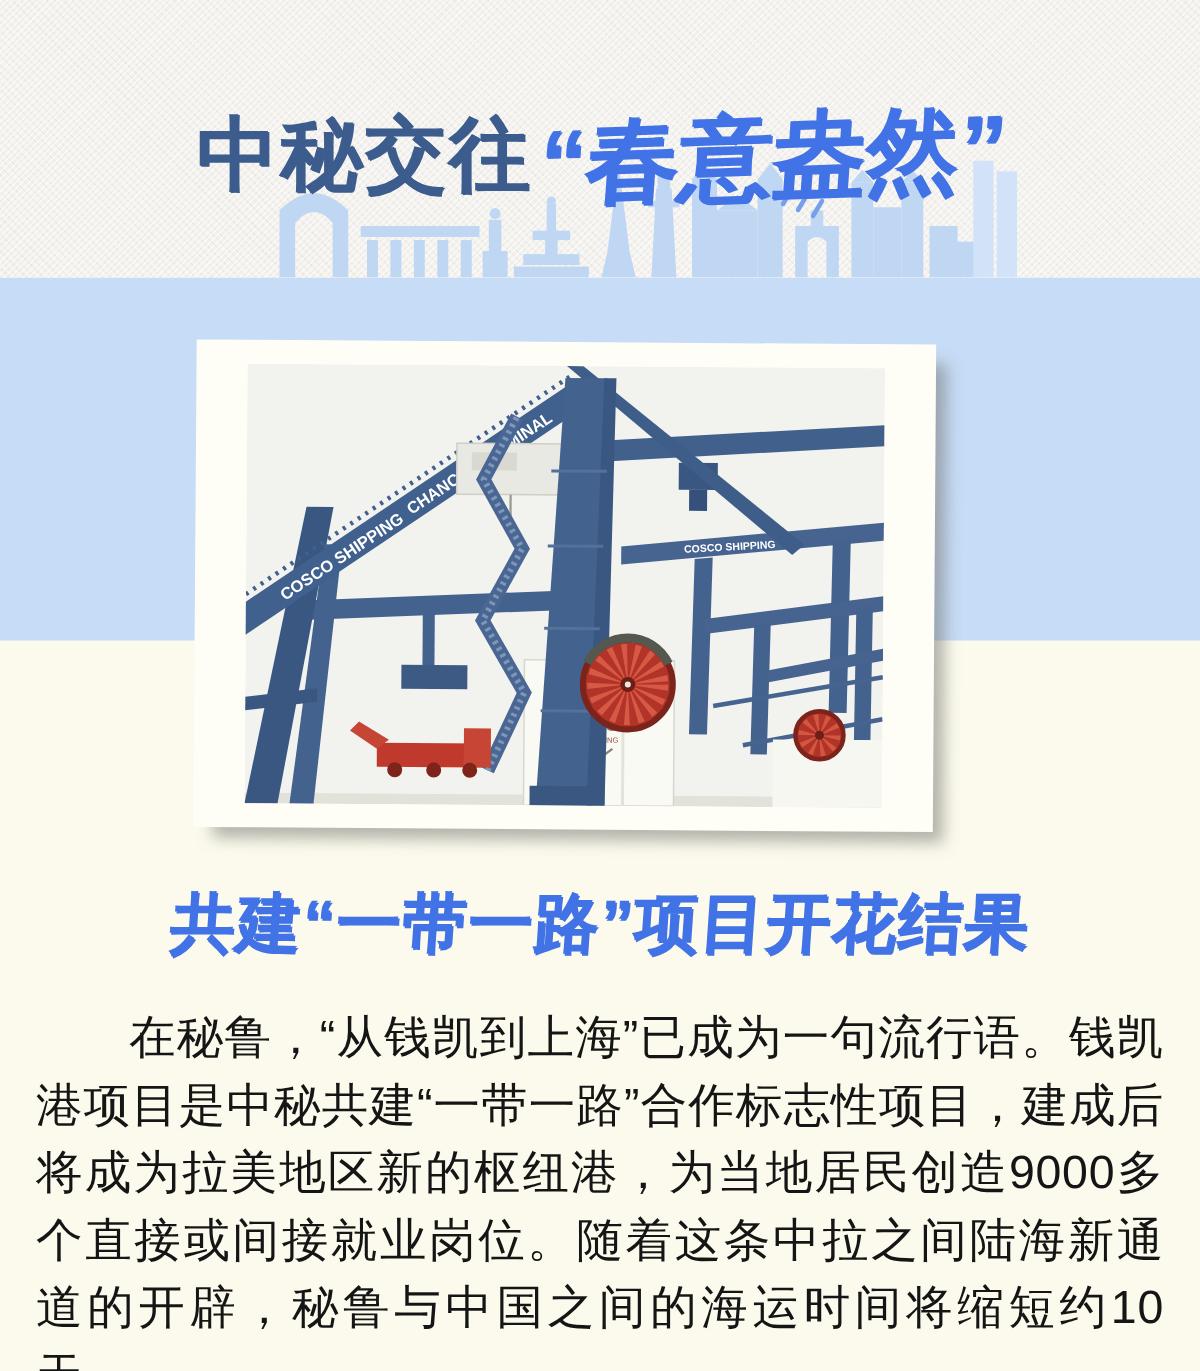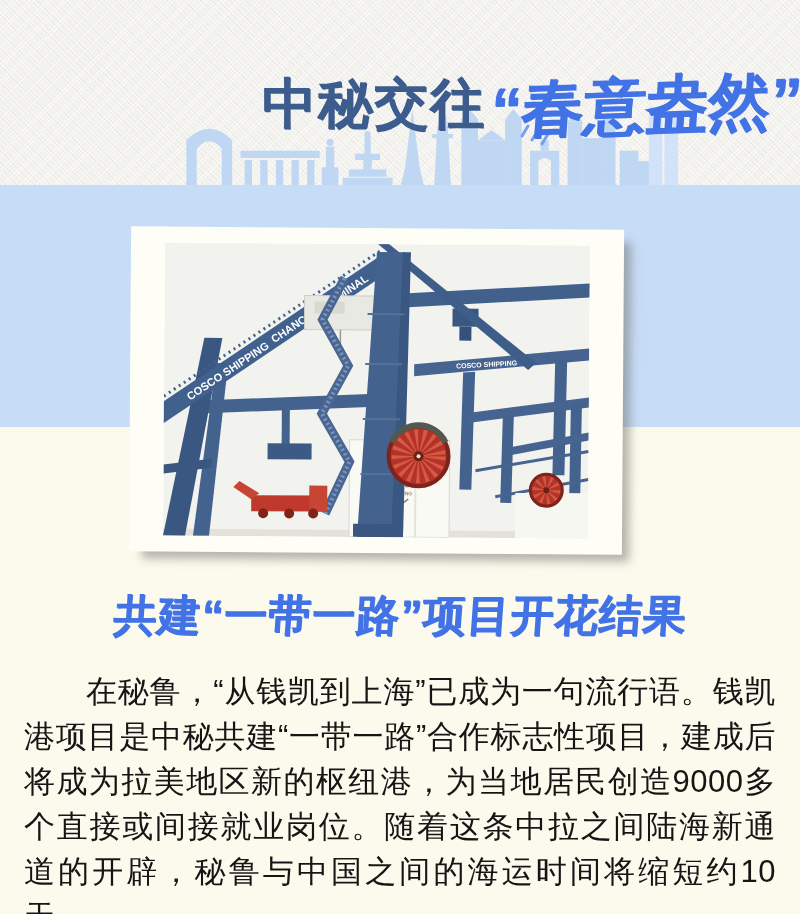--- a/index.html
+++ b/index.html
@@ -26,21 +26,21 @@
       repeating-linear-gradient(45deg, rgba(205,201,192,0.20) 0 1px, rgba(0,0,0,0) 1px 4px);
   }
 
   .title-row {
     position: absolute;
     top: 0;
     left: 0;
     width: 100%;
     height: 160px;
     display: flex;
-    justify-content: flex-end;
+    justify-content: center;
     align-items: flex-end;
     white-space: nowrap;
     z-index: 3;
   }
   .title-main {
     font-size: 54px;
     font-weight: 900;
     color: #3d5c8e;
     letter-spacing: 2px;
     line-height: 1;

